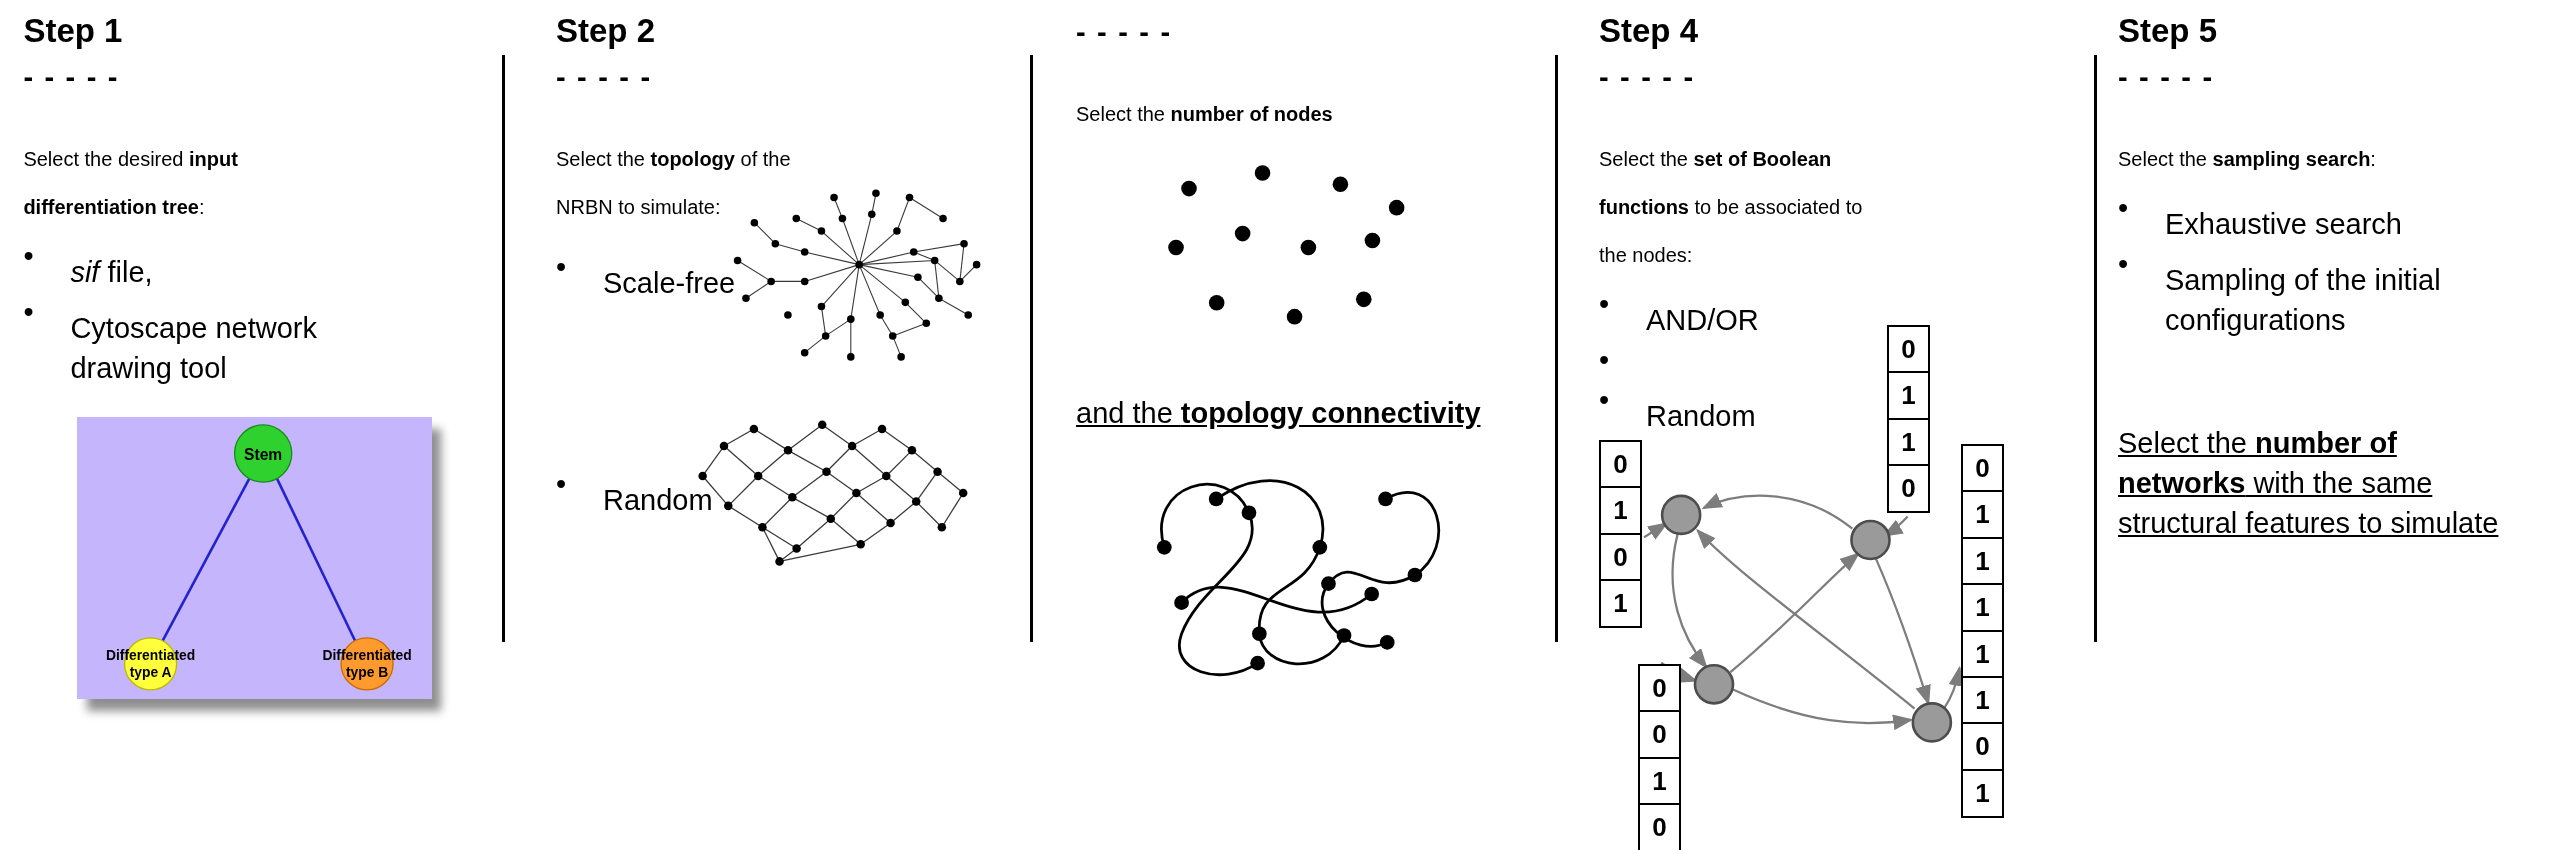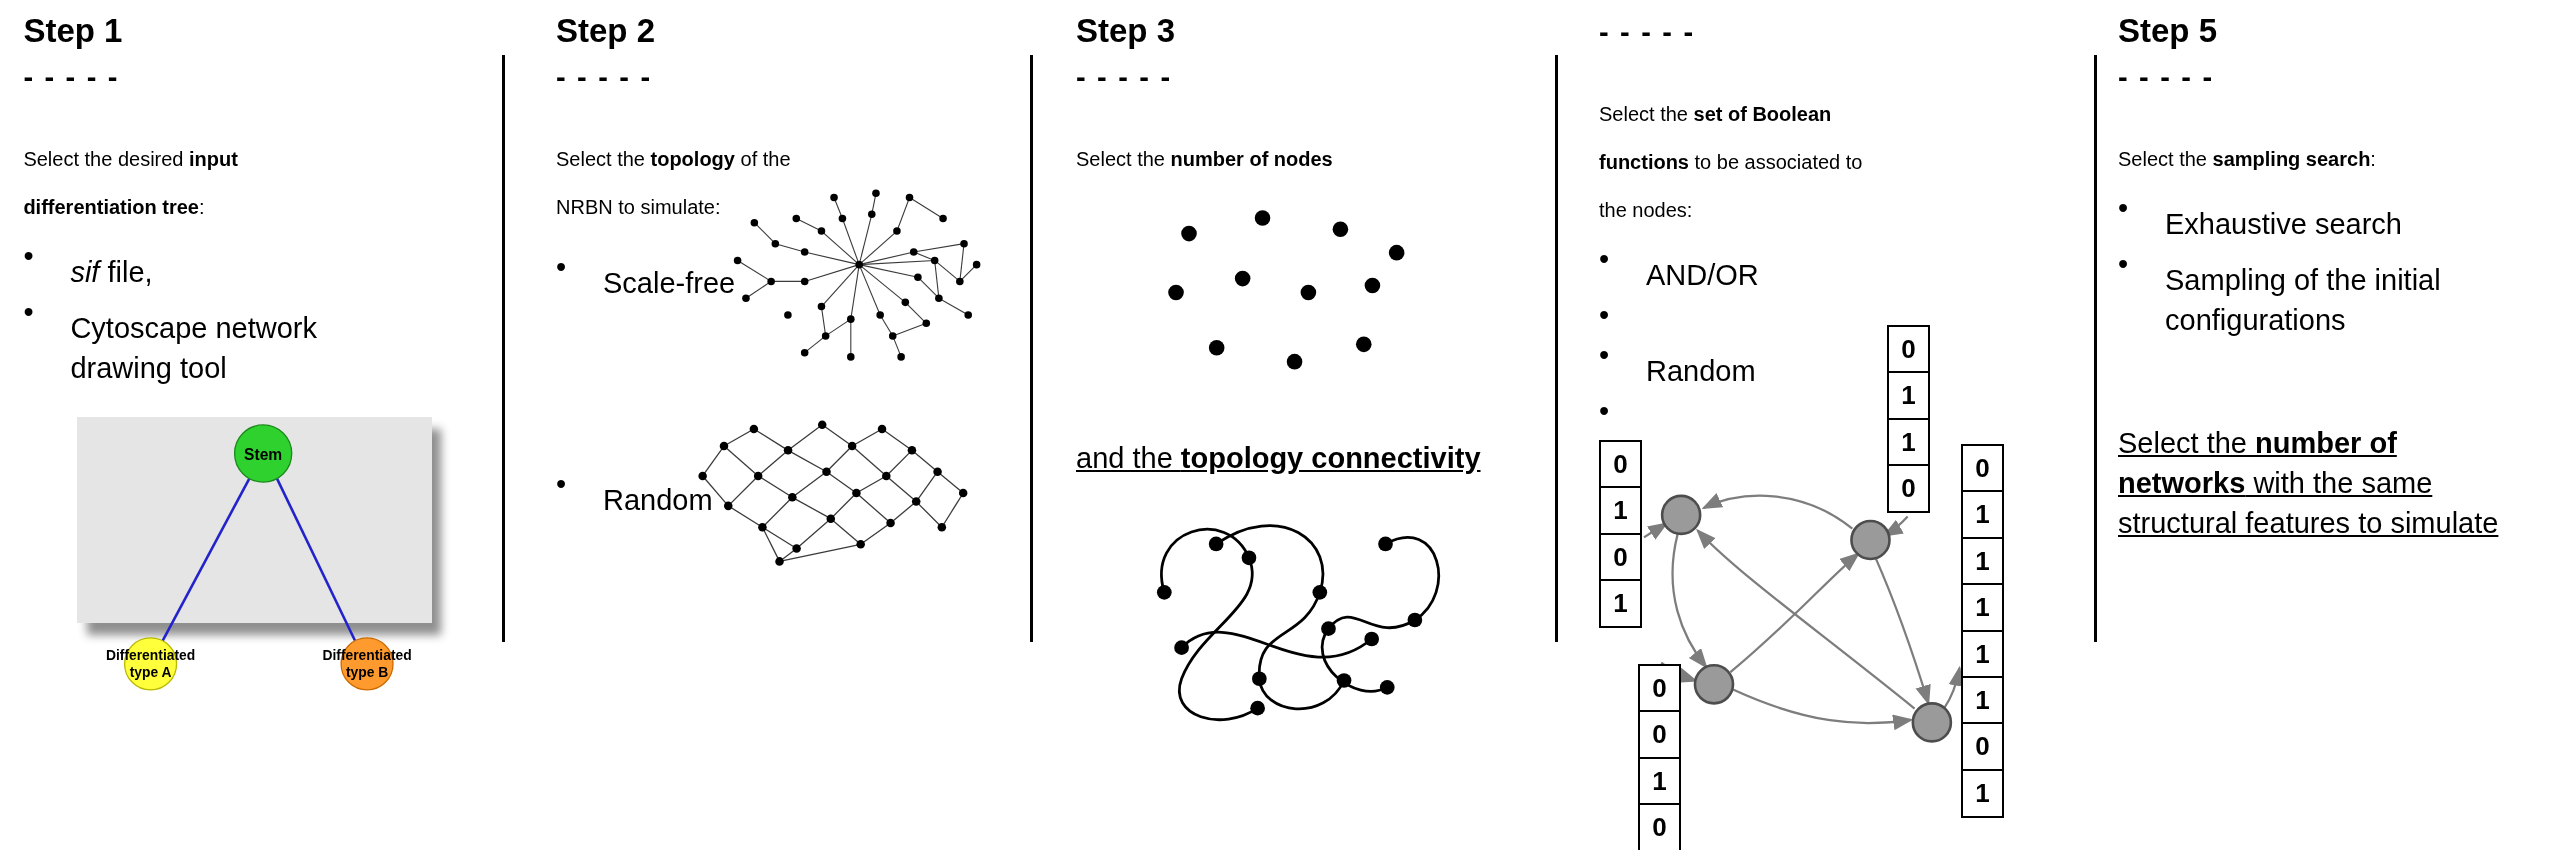--- a/index.html
+++ b/index.html
@@ -9,21 +9,21 @@
   .col{position:absolute;top:12px;}
   .step-title{font-size:33px;font-weight:bold;line-height:38px;margin:0 0 7px 0;}
   .dashes{font-size:29px;font-weight:bold;line-height:40px;letter-spacing:1.7px;margin:0 0 38px 0;}
   .intro{font-size:20px;line-height:48px;margin:0;}
   .para2{font-size:29px;line-height:40px;margin:0;text-decoration:underline;}
   .bullets{margin-top:5.2px;}
   .bullet{display:flex;font-size:29px;line-height:40px;}
   .bullet .dot{width:47px;flex:none;}
   .bullet .txt{flex:1;margin-top:16px;}
   .ill{position:absolute;}
-  .tree-box{position:relative;width:355px;height:206px;background:#e5e5e5;margin:29px 0 0 54px;
+  .tree-box{position:relative;width:355px;height:282px;background:#c4b5fd;margin:29px 0 0 54px;
             box-shadow:10.4px 12px 8.7px #8f8f8f;}
   .tree-label{font-weight:bold;font-size:16px;text-anchor:middle;fill:#000;}
   .tree-root-label{font-weight:bold;font-size:18px;text-anchor:middle;fill:#000;}
   .graph-svg{position:absolute;left:0;top:303px;z-index:1;}
   .gedge{fill:none;stroke:#7d7d7d;stroke-width:2.6;}
   .tcol{position:absolute;display:flex;flex-direction:column;z-index:2;}
   .tcell{width:43px;height:49px;margin-top:-2.6px;border:2.6px solid #000;background:#fff;
          box-sizing:border-box;display:flex;align-items:center;justify-content:center;
          font-weight:bold;font-size:26px;}
   .tcol .tcell:first-child{margin-top:0;}
@@ -217,21 +217,20 @@
         <circle cx="275" cy="60" r="5" fill="#000"></circle>
         <circle cx="280" cy="120" r="5" fill="#000"></circle>
         <circle cx="305" cy="85" r="5" fill="#000"></circle>
         <circle cx="310" cy="150" r="5" fill="#000"></circle>
         <circle cx="335" cy="110" r="5" fill="#000"></circle>
         <circle cx="120" cy="190" r="5" fill="#000"></circle>
       </svg>
   </div>
 
   <div class="col" style="left:1076px;width:467px">
-    <div class="step-title">Step 3</div>
     <div class="dashes">- - - - -</div>
     <p class="intro">Select the <b>number of nodes</b></p>
     <svg style="display:block;margin:15.6px 0 0 61px" width="303" height="199" viewBox="0 0 350 230">
         <circle cx="60" cy="40" r="9" fill="#000"></circle>
         <circle cx="145" cy="22" r="9" fill="#000"></circle>
         <circle cx="235" cy="35" r="9" fill="#000"></circle>
         <circle cx="300" cy="62" r="9" fill="#000"></circle>
         <circle cx="45" cy="108" r="9" fill="#000"></circle>
         <circle cx="122" cy="92" r="9" fill="#000"></circle>
         <circle cx="198" cy="108" r="9" fill="#000"></circle>
@@ -256,20 +255,21 @@
         <circle cx="282" cy="172" r="8.5" fill="#000"></circle>
         <circle cx="140" cy="78" r="8.5" fill="#000"></circle>
         <circle cx="222" cy="118" r="8.5" fill="#000"></circle>
         <circle cx="332" cy="150" r="8.5" fill="#000"></circle>
         <circle cx="152" cy="218" r="8.5" fill="#000"></circle>
         <circle cx="232" cy="160" r="8.5" fill="#000"></circle>
       </svg>
   </div>
 
   <div class="col" style="left:1599px;width:433px">
+    <div class="step-title">Step 4</div>
     <div class="dashes">- - - - -</div>
     <p class="intro">Select the <b>set of Boolean<br>functions</b> to be associated to<br>the nodes:</p>
     <div class="bullets">
         <div class="bullet">
           <span class="dot">•</span>
           <span class="txt">AND/OR</span>
         </div>
         <div class="bullet">
           <span class="dot">•</span>
         </div>

